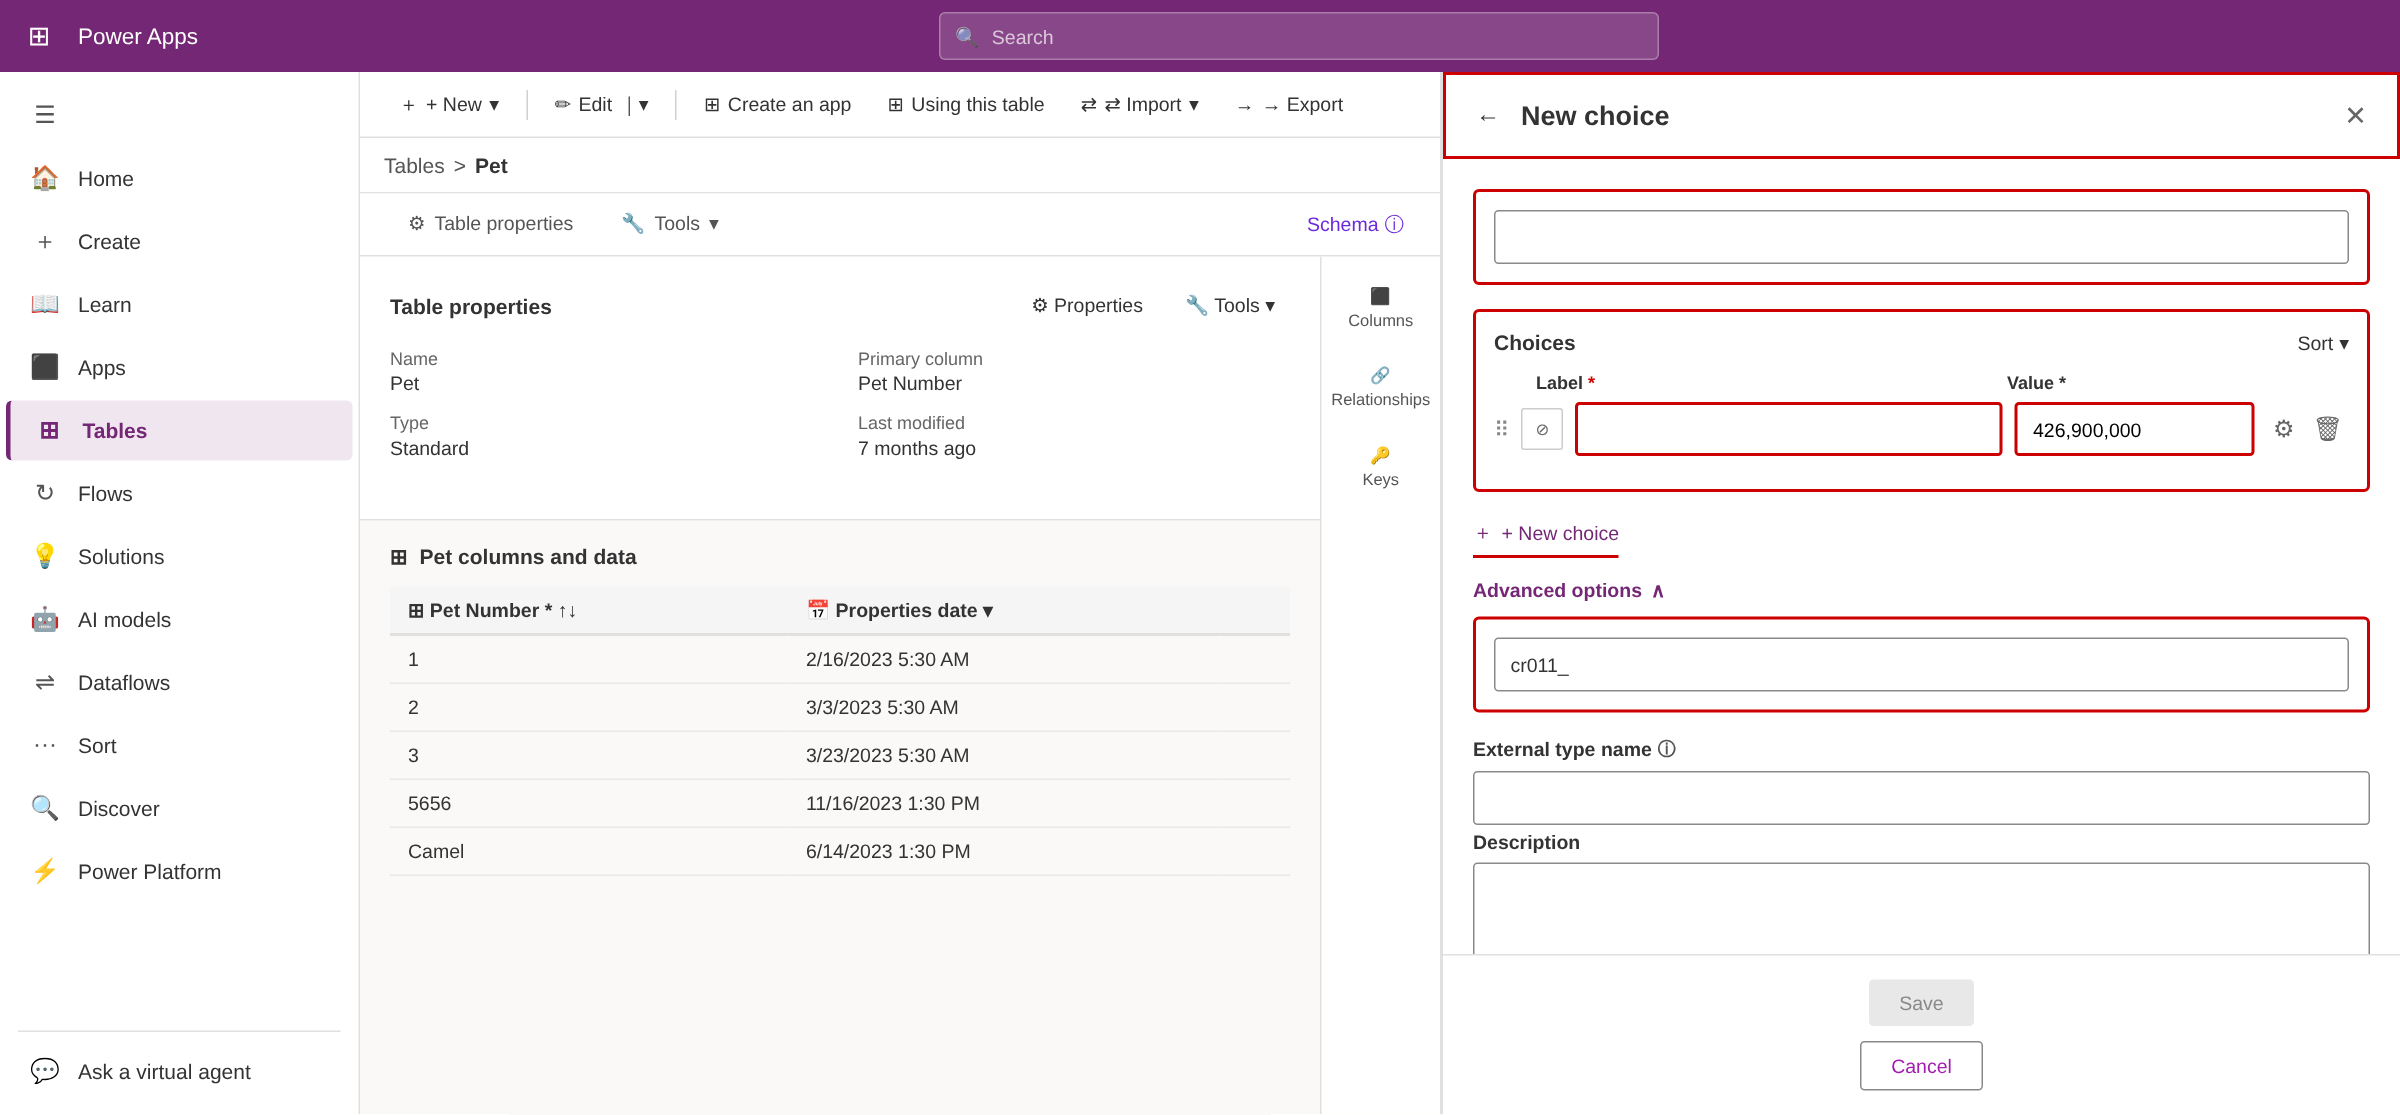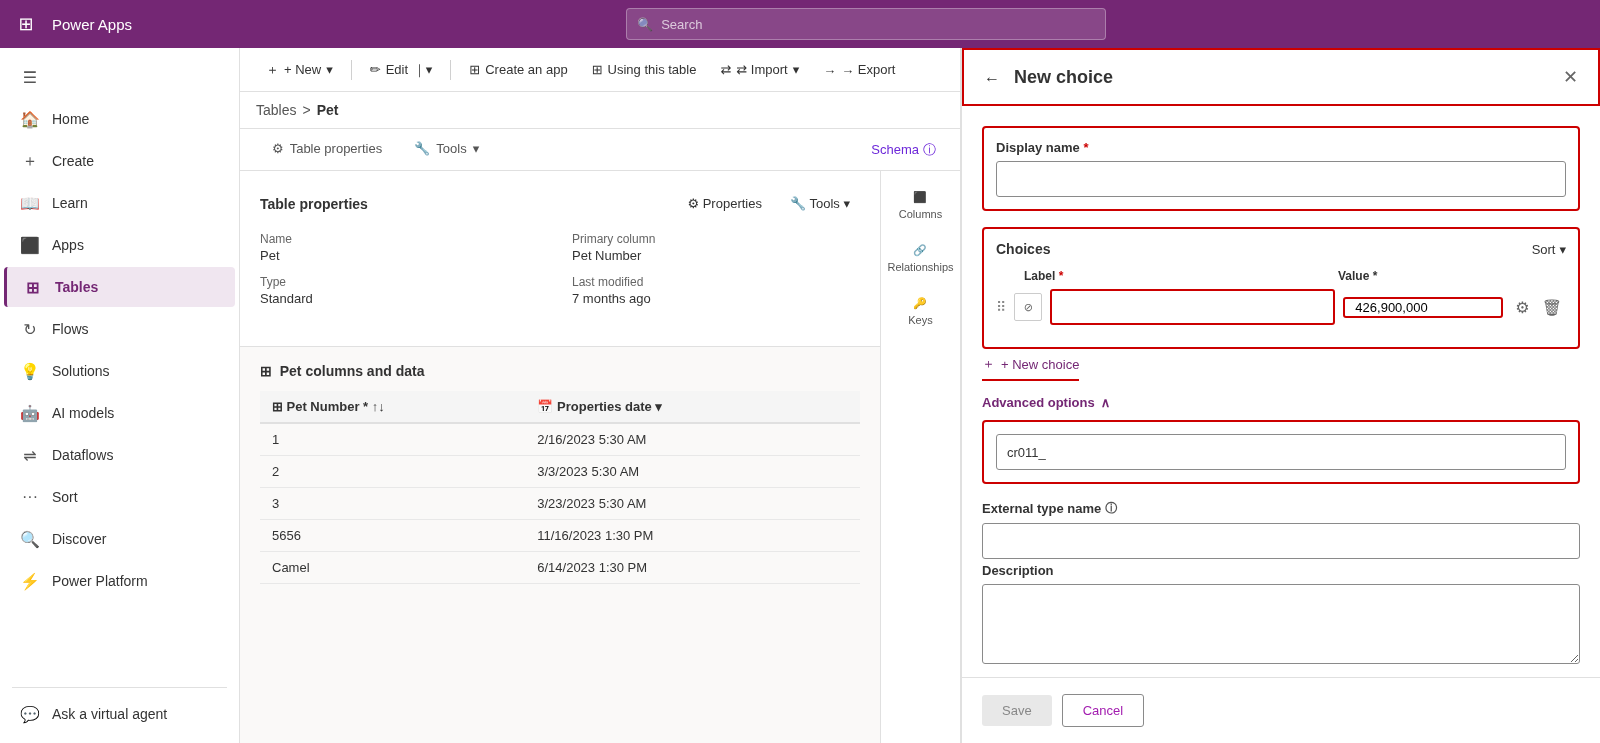--- a/index.html
+++ b/index.html
@@ -365,21 +365,21 @@
     .choice-label-input {
       flex: 1;
       height: 36px;
       border: 2px solid #c00;
       border-radius: 3px;
       padding: 0 10px;
       font-size: 13px;
     }
     .choice-value-input {
       width: 160px;
-      height: 21px;
+      height: 36px;
       border: 2px solid #c00;
       border-radius: 3px;
       padding: 0 10px;
       font-size: 13px;
     }
     .choice-actions {
       display: flex;
       align-items: center;
       gap: 4px;
     }
@@ -460,20 +460,21 @@
     }
 
     
     .panel-footer {
       padding: 16px 20px;
       border-top: 1px solid #e0e0e0;
       display: flex;
       align-items: center;
       gap: 10px;
       flex-shrink: 0;
+      flex-direction: column;
     }
     .btn-save {
       padding: 8px 20px;
       background: #e8e8e8;
       color: #888;
       border: none;
       border-radius: 3px;
       font-size: 13px;
       cursor: not-allowed;
     }
@@ -507,21 +508,21 @@
       border-radius: 3px;
       padding: 0 10px;
       font-size: 13px;
     }
 
     
     .choices-section-box {
       border: 2px solid #c00;
       border-radius: 4px;
       padding: 12px;
-      margin-bottom: 0;
+      margin-bottom: 12px;
     }
 
     .info-icon { font-size: 12px; color: #555; }
   </style>
 </head>
 <body>
 
 <div class="topbar">
   <div class="topbar-waffle">⊞</div>
   <div class="topbar-logo">Power Apps</div>
@@ -760,24 +761,20 @@
 
     <div class="panel-header" style="border: 2px solid #c00; margin: 0;">
       <button class="panel-back-btn">←</button>
       <span class="panel-title">New choice</span>
       <button class="panel-close-btn">✕</button>
     </div>
 
     <div class="panel-content">
 
       <div class="display-name-group">
-        <div class="display-name-label">
-          <span>Display name</span>
-          <span class="required-star">*</span>
-        </div>
         <input class="display-name-input" type="text" value="" style="">
       </div>
 
       <div class="choices-section-box">
         <div class="choices-header">
           <span class="choices-title">Choices</span>
           <button class="sort-btn">
             <span>Sort</span>
             <span>▾</span>
           </button>

